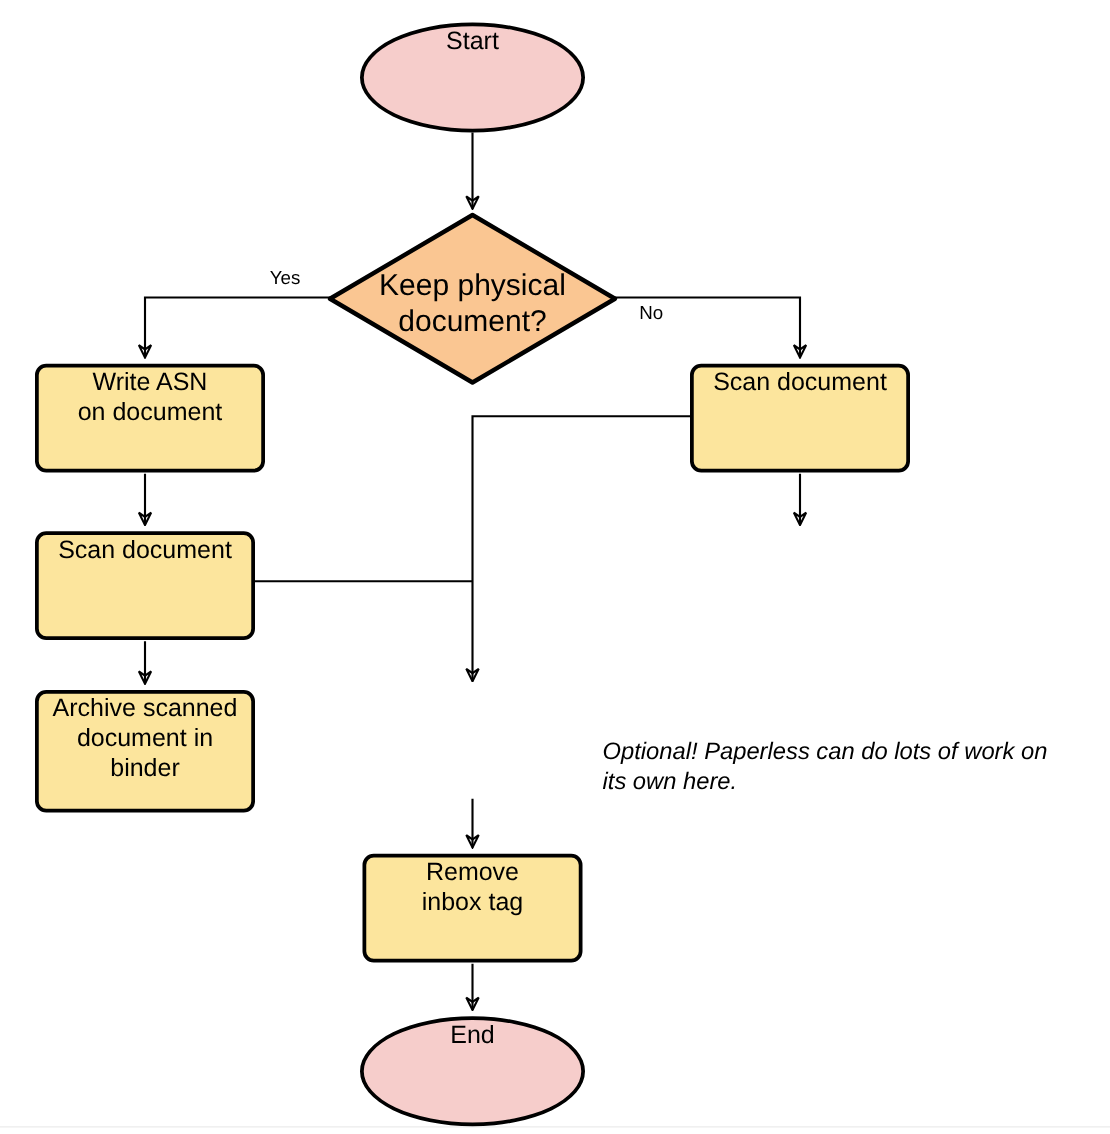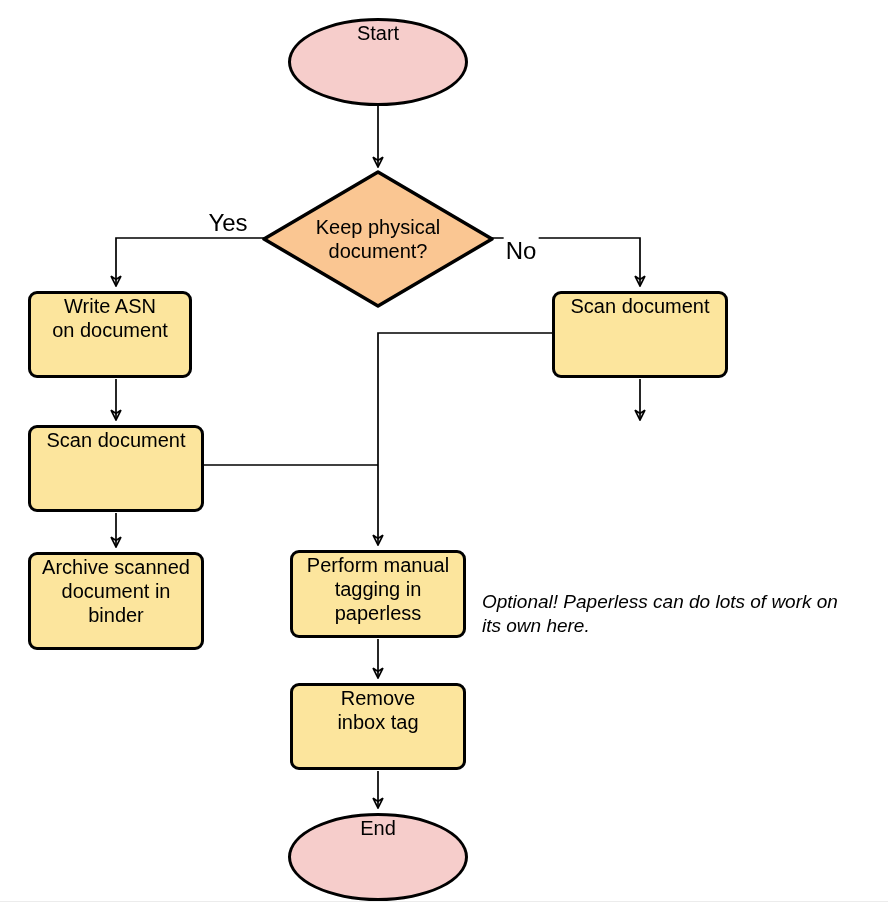--- a/index.html
+++ b/index.html
@@ -28,26 +28,26 @@
     border-radius:9px;
   }
   .terminal{
     background:var(--terminal-fill,#F6CDCB);
     border:3.5px solid var(--stroke,#000);
     border-radius:50%;
   }
   .decision-label{
     position:absolute;z-index:2;
     text-align:center;
-    font-size:20px;line-height:1.2;
+    font-size:24px;line-height:1.2;
     white-space:pre-line;
   }
   .edge-label{
     position:absolute;z-index:2;
-    font-size:24px;
+    font-size:15px;
     transform:translate(-50%,-50%);
     background:#fff;
     padding:0 2px;
   }
   .annotation{
     position:absolute;z-index:2;
     font-size:19px;line-height:1.25;
     font-style:italic;
     white-space:pre-line;
   }
@@ -85,45 +85,40 @@
   <div class="node terminal" style="left:288px;top:18px;width:180px;height:88px;">
     <span>Start</span>
   </div>
 
   <div class="decision-label" style="left:278px;top:215px;width:200px;">Keep physical
 document?</div>
 
   <div class="edge-label" style="left:228px;top:223px;">Yes</div>
   <div class="edge-label" style="left:521px;top:223px;margin-top:28px;">No</div>
 
-  <div class="node process" style="left:28px;top:291px;width:164px;height:87px;">
+  <div class="node process" style="left:28px;top:291px;width:184px;height:87px;">
     <span>Write ASN
 on document</span>
   </div>
 
   <div class="node process" style="left:28px;top:425px;width:176px;height:87px;">
     <span>Scan document</span>
   </div>
 
   <div class="node process" style="left:28px;top:552px;width:176px;height:98px;">
     <span>Archive scanned
 document in
 binder</span>
   </div>
 
   <div class="node process" style="left:552px;top:291px;width:176px;height:87px;">
     <span>Scan document</span>
   </div>
 
 
-  <div class="node process" style="left:290px;top:550px;width:176px;height:88px;">
-    <span>Perform manual
-tagging in
-paperless</span>
-  </div>
 
   <div class="annotation" style="left:482px;top:590px;width:410px;">Optional! Paperless can do lots of work on
 its own here.</div>
 
   <div class="node process" style="left:290px;top:683px;width:176px;height:87px;">
     <span>Remove
 inbox tag</span>
   </div>
 
   <div class="node terminal" style="left:288px;top:813px;width:180px;height:88px;">

